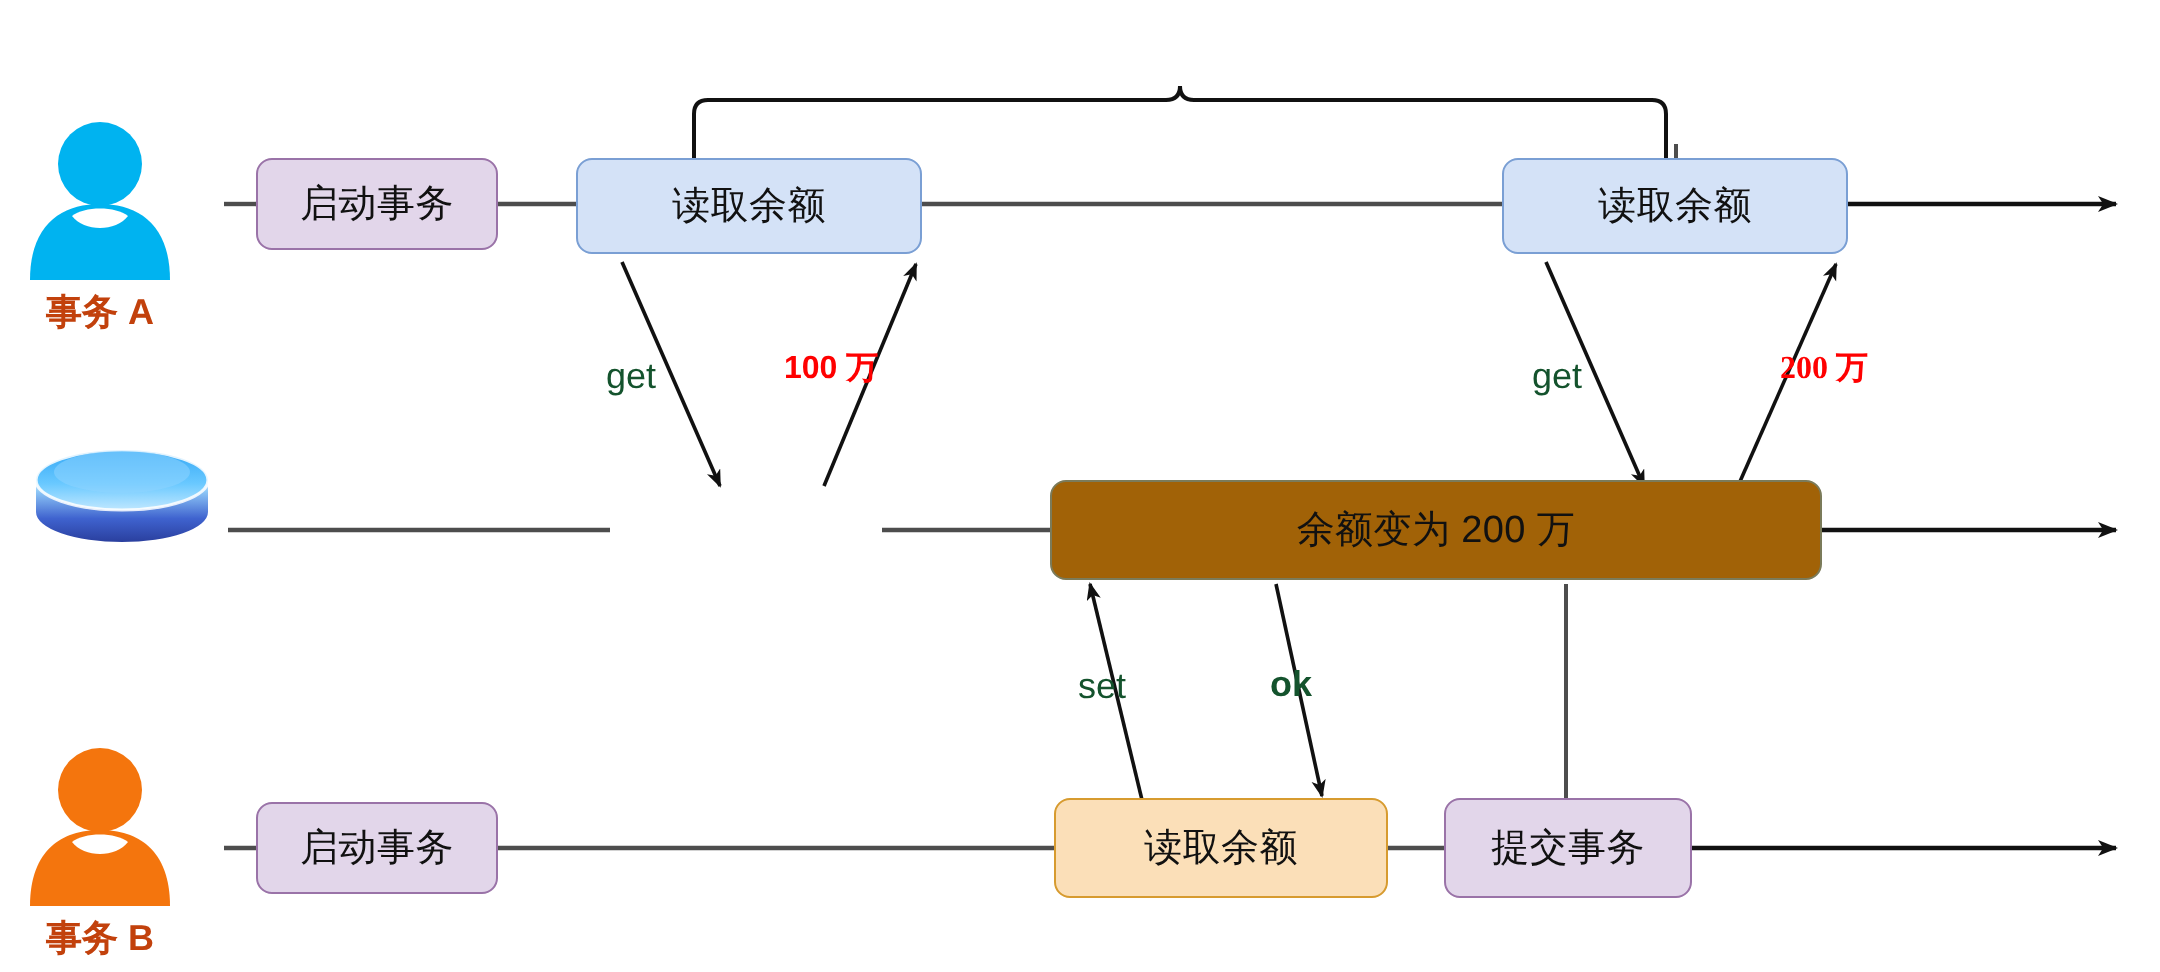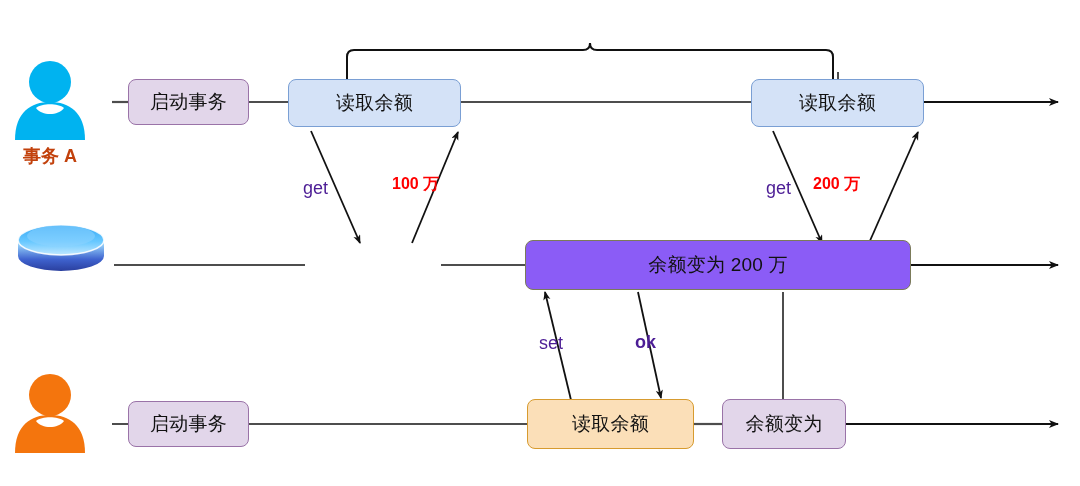--- a/index.html
+++ b/index.html
@@ -35,21 +35,21 @@
     border-width: 1.4px;
     border-style: solid;
     font-size: 19px;
     color: #111111;
     letter-spacing: 0.2px;
     white-space: nowrap;
   }
   .node-purple { background: #e2d6ea; border-color: #9a73a8; font-family: Liberation Serif, serif; }
   .node-blue   { background: #d4e2f7; border-color: #7a9fd4; }
   .node-green  { background: #cbe59a; border-color: #8aa84b; }
-  .node-yellow { background: #8b5cf6; border-color: #7b7b5a; }
+  .node-yellow { background: #a16207; border-color: #7b7b5a; }
   .node-orange { background: #fbdfb8; border-color: #d79b2f; }
 
   
   .row-label {
     position: absolute;
     font-size: 18px;
     font-weight: bold;
     color: #c2410c;
     text-align: center;
     white-space: nowrap;
@@ -66,21 +66,21 @@
     border: 1.4px solid #c8b067;
     font-size: 17px;
     color: #111111;
     white-space: nowrap;
   }
 
   
   .edge-label {
     position: absolute;
     font-size: 18px;
-    color: #4c1d95;
+    color: #14532d;
     white-space: nowrap;
   }
   .edge-label.bold { font-weight: bold; text-align: right; }
   .edge-label.value {
     color: #ff0000;
     font-weight: bold;
     font-size: 16px;
   }
 </style>
 </head>
@@ -181,41 +181,42 @@
       <circle cx="50" cy="395" r="21" fill="#f4750d"></circle>
       <path d="M15,453 C15,425 31,415 50,415 C69,415 85,425 85,453 Z" fill="#f4750d"></path>
       <path d="M36,421 C42,429 58,429 64,421 C58,416 42,416 36,421 Z" fill="#ffffff"></path>
     </g>
   </svg>
 
 
   <div class="row-label" style="left:0px; top:144px; width:100px;">事务 A</div>
 
 
+  <div class="row-label" style="left:0px; top:457px; width:100px;">事务 B</div>
 
   <div class="node node-purple" style="left:128px; top:79px; width:121px; height:46px;">启动事务</div>
 
   <div class="node node-blue" style="left:288px; top:79px; width:173px; height:48px;">读取余额</div>
 
   <div class="node node-blue" style="left:751px; top:79px; width:173px; height:48px;">读取余额</div>
 
 
   <div class="node node-yellow" style="left:525px; top:240px; width:386px; height:50px;">余额变为 200 万</div>
 
   <div class="node node-purple" style="left:128px; top:401px; width:121px; height:46px;">启动事务</div>
 
   <div class="node node-orange" style="left:527px; top:399px; width:167px; height:50px;">读取余额</div>
 
-  <div class="node node-purple" style="left:722px; top:399px; width:124px; height:50px;">余额变为</div>
+  <div class="node node-purple" style="left:722px; top:399px; width:124px; height:50px;">提交事务</div>
 
   <div class="edge-label" style="left:303px; top:178px;">get</div>
 
   <div class="edge-label value" style="left:392px; top:174px;">100 万</div>
 
   <div class="edge-label" style="left:766px; top:178px;">get</div>
 
-  <div class="edge-label value" style="left:813px; top:174px;">200 万</div>
+  <div class="edge-label value" style="left:890px; top:174px;font-family:Liberation Serif, serif;">200 万</div>
 
   <div class="edge-label" style="left:539px; top:333px;">set</div>
 
   <div class="edge-label bold" style="left:635px; top:332px;">ok</div>
 
 </div>
 
 </body></html>

